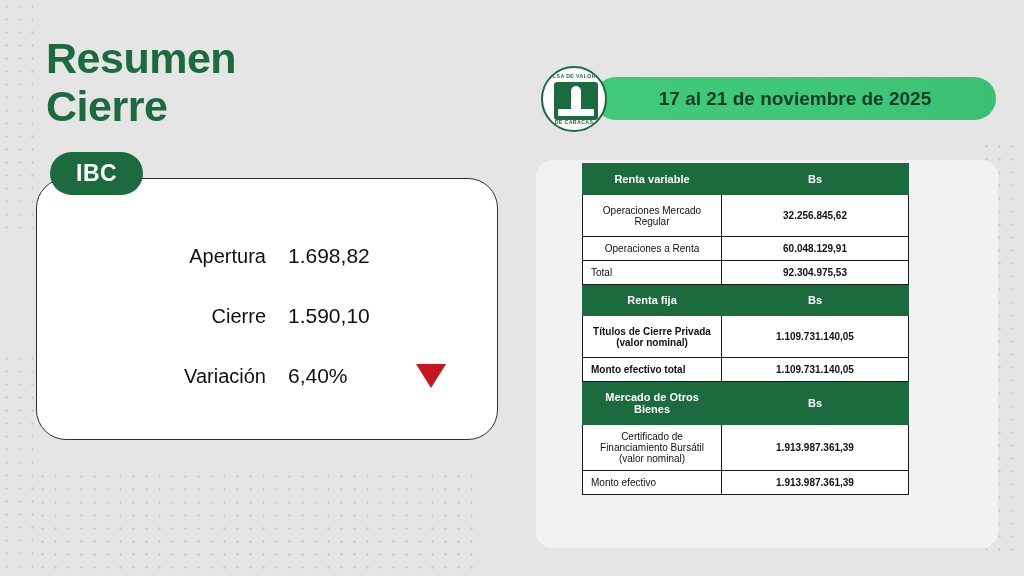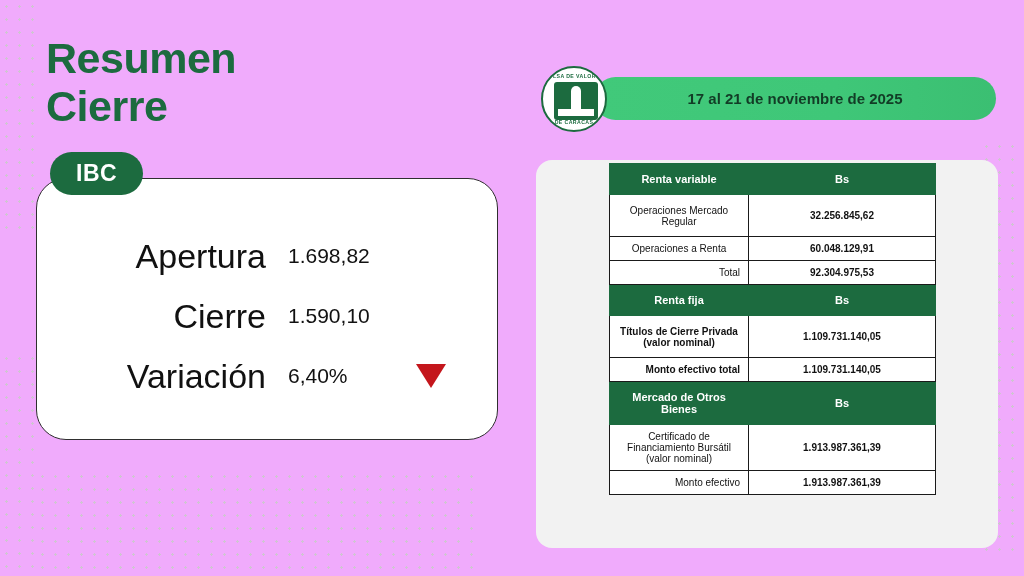--- a/index.html
+++ b/index.html
@@ -5,21 +5,21 @@
   * { box-sizing: border-box; margin: 0; padding: 0; }
   html, body {
     width: 1024px; height: 576px;
     font-family: "Liberation Sans", sans-serif;
     background: #ffffff;
     overflow: hidden;
   }
   .slide {
     position: relative;
     width: 1024px; height: 576px;
-    background: #f0abfc;
+    background: #e5e5e5;
   }
 
   
   .dots {
     position: absolute;
     background-image: radial-gradient(#c9c9c9 1.3px, transparent 1.4px);
     background-size: 13px 13px;
     opacity: .85;
   }
   .dots-left-top   { left: 0;   top: 0;    width: 36px;  height: 232px; }
@@ -69,21 +69,21 @@
   .ibc-row {
     display: flex;
     align-items: center;
     height: 52px;
     margin-bottom: 8px;
   }
   .ibc-label {
     width: 252px;
     text-align: right;
     padding-right: 22px;
-    font-size: 34px;
+    font-size: 20px;
     color: #111111;
   }
   .ibc-value {
     font-size: 21px;
     color: #111111;
     min-width: 110px;
   }
   .arrow-down {
     display: inline-block;
     width: 0; height: 0;
@@ -107,21 +107,21 @@
   .date-pill {
     position: absolute;
     left: 594px; top: 77px;
     width: 402px; height: 43px;
     background: linear-gradient(90deg, #41c97a 0%, #3fc778 60%, #3bbf72 100%);
     border-radius: 22px;
     display: flex;
     align-items: center;
     justify-content: center;
     color: #123c26;
-    font-size: 15px;
+    font-size: 19px;
     font-weight: bold;
   }
   .bvc-logo {
     position: absolute;
     left: 541px; top: 66px;
     width: 66px; height: 66px;
     border-radius: 50%;
     background: #ffffff;
     border: 2px solid #1c6b3f;
     z-index: 4;
@@ -158,21 +158,21 @@
     content: "";
     position: absolute;
     left: 4px; bottom: 4px;
     width: 36px; height: 7px;
     background: #ffffff;
   }
 
   
   .table-wrap {
     position: absolute;
-    left: 609px; top: 163px;
+    left: 582px; top: 163px;
     width: 326px;
   }
   table.bvc {
     border-collapse: collapse;
     width: 326px;
     table-layout: fixed;
   }
   table.bvc td {
     border: 1px solid #1a1a1a;
     font-size: 10px;
@@ -185,21 +185,21 @@
   td.col-value { width: 187px; text-align: center; font-weight: bold; font-size: 10.5px; }
   tr.header td {
     background: #1c6b3f;
     color: #ffffff;
     font-weight: bold;
     font-size: 11px;
     padding: 9px 8px;
     border-color: #1c6b3f;
   }
   td.lbl-bold { font-weight: bold; }
-  td.lbl-right { text-align: right; }
+  td.lbl-right { text-align: left; }
   .row-tall td { height: 42px; }
 </style>
 </head>
 <body>
 
 <div class="slide">
 
   <div class="dots dots-left-top"></div>
   <div class="dots dots-left-bot"></div>
   <div class="dots dots-bottom"></div>

